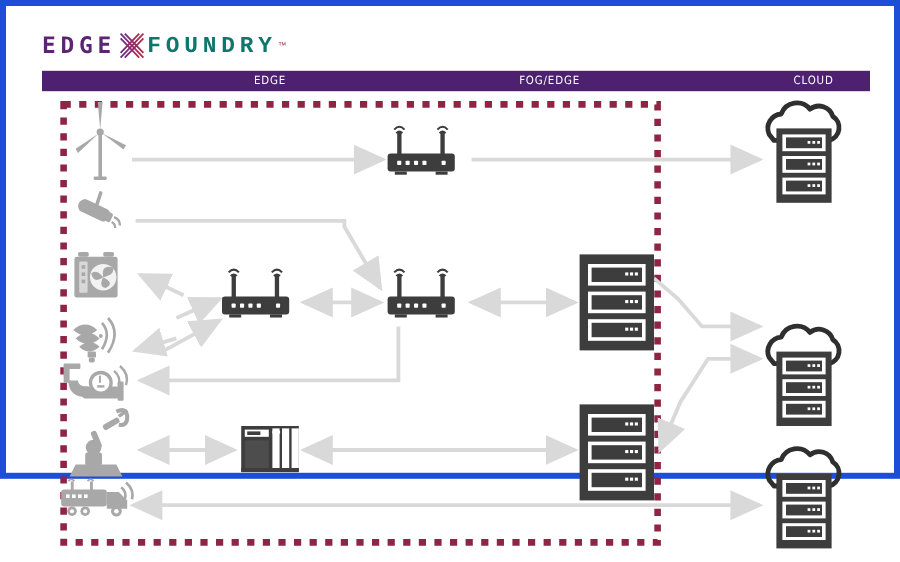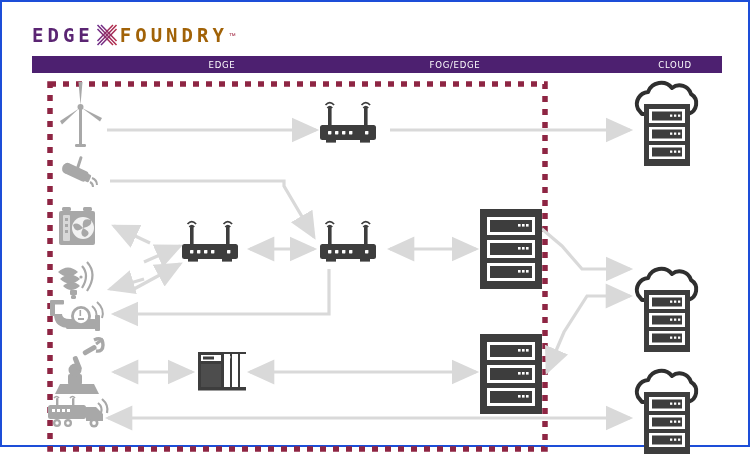--- a/index.html
+++ b/index.html
@@ -1,28 +1,28 @@
 <!DOCTYPE html>
 <html><head>
 <meta charset="utf-8">
 <style>
   html,body{margin:0;padding:0;background:#ffffff;}
   body{width:750px;height:468px;overflow:hidden;font-family:"Liberation Sans",sans-serif;}
 
   #frame{
-    position:relative;width:750px;height:447px;box-sizing:border-box;
-    border:2px solid #1d4ed8;background:#fff;
+    position:relative;width:750px;height:399px;box-sizing:border-box;
+    border:5px solid #1d4ed8;background:#fff;
   }
 
   
   #logo-row{position:absolute;left:0;top:0;width:750px;height:52px;}
   #logo{position:absolute;left:30px;top:20px;height:26px;display:flex;align-items:center;}
   .logo-word{font-family:"DejaVu Sans Mono",monospace;font-size:19px;font-weight:700;letter-spacing:4px;line-height:1;}
   #logo-edge{color:#5b2573;}
-  #logo-foundry{color:#a16207;}
+  #logo-foundry{color:#0f766e;font-family:Liberation Mono, monospace;}
   #logo-x{position:relative;width:24px;height:24px;margin:0 1px 0 1px;display:inline-block;}
   #logo-tm{font-family:"Liberation Sans",sans-serif;font-size:7px;color:#a22640;vertical-align:super;margin-left:1px;}
   #tagline{position:absolute;left:218px;top:27px;font-size:11.5px;font-weight:700;color:#3f2a58;letter-spacing:.1px;}
 
   
   #band{position:absolute;left:30px;top:54px;width:690px;height:17px;background:#4d2070;}
   .band-label{position:absolute;top:0;height:17px;line-height:17px;color:#ffffff;
     font-family:"DejaVu Sans Condensed","Liberation Sans",sans-serif;font-size:9.5px;letter-spacing:.7px;text-align:center;}
   #band-edge{left:140px;width:100px;}
   #band-fog{left:373px;width:100px;}

